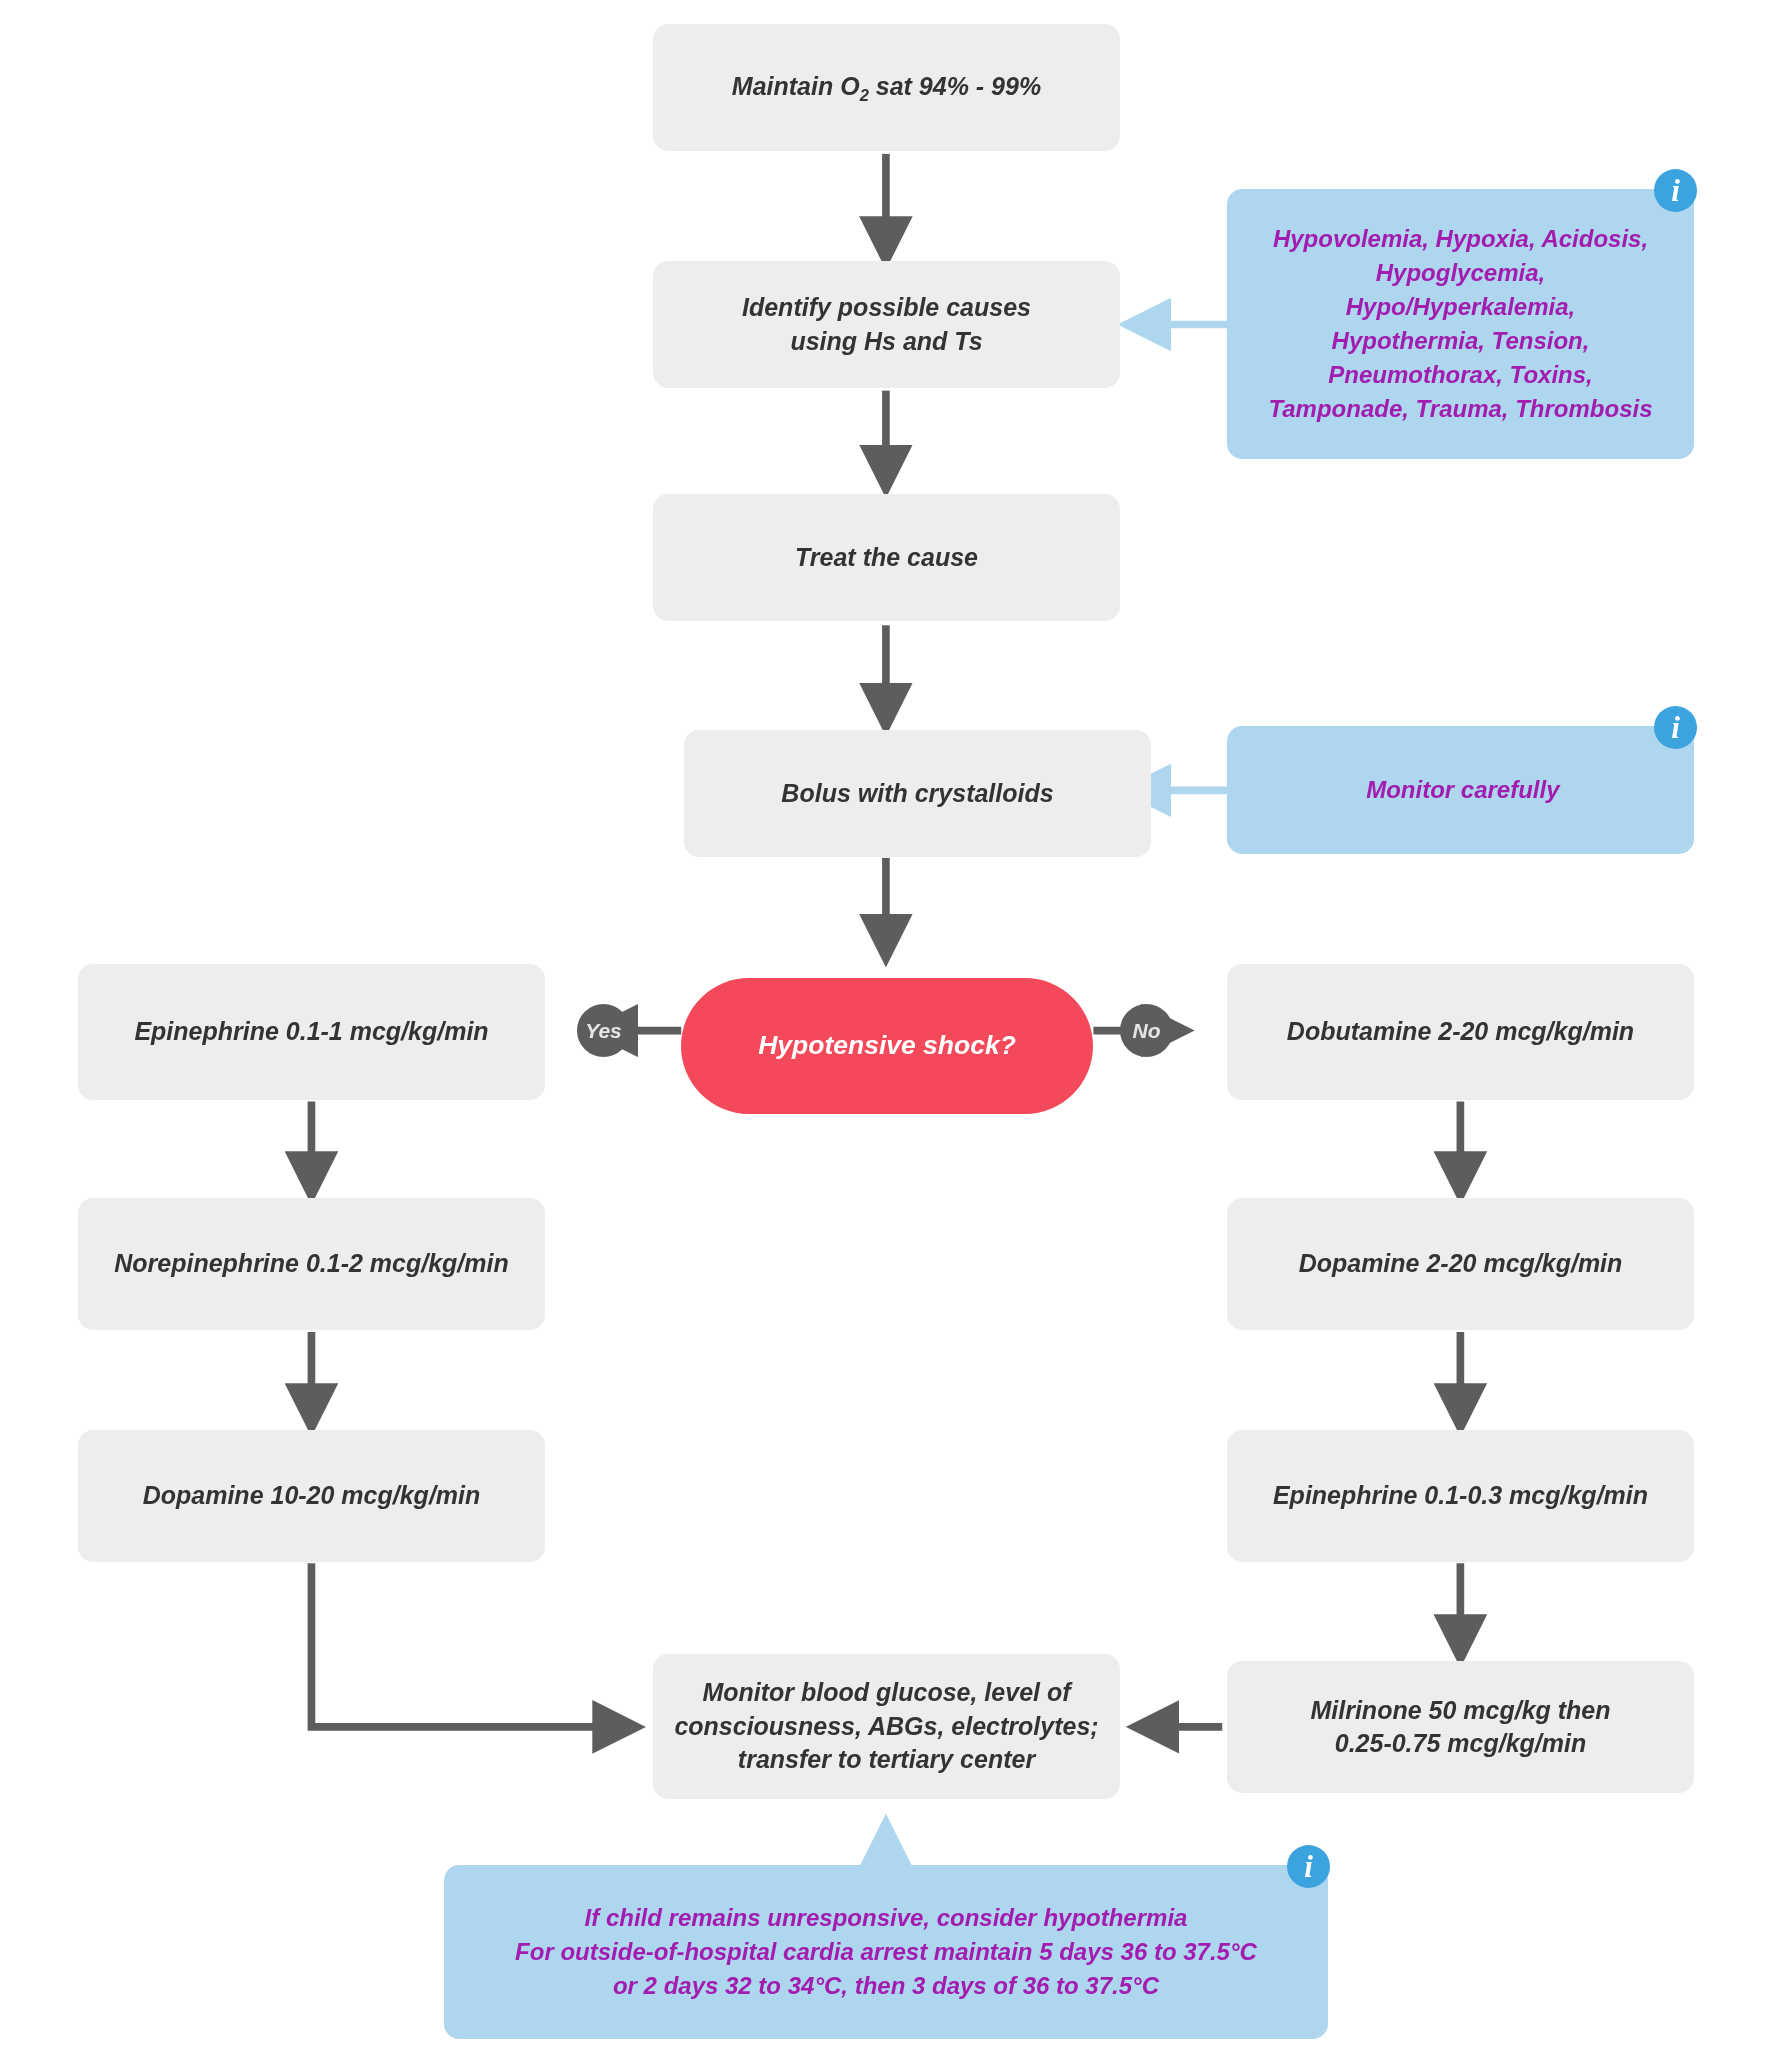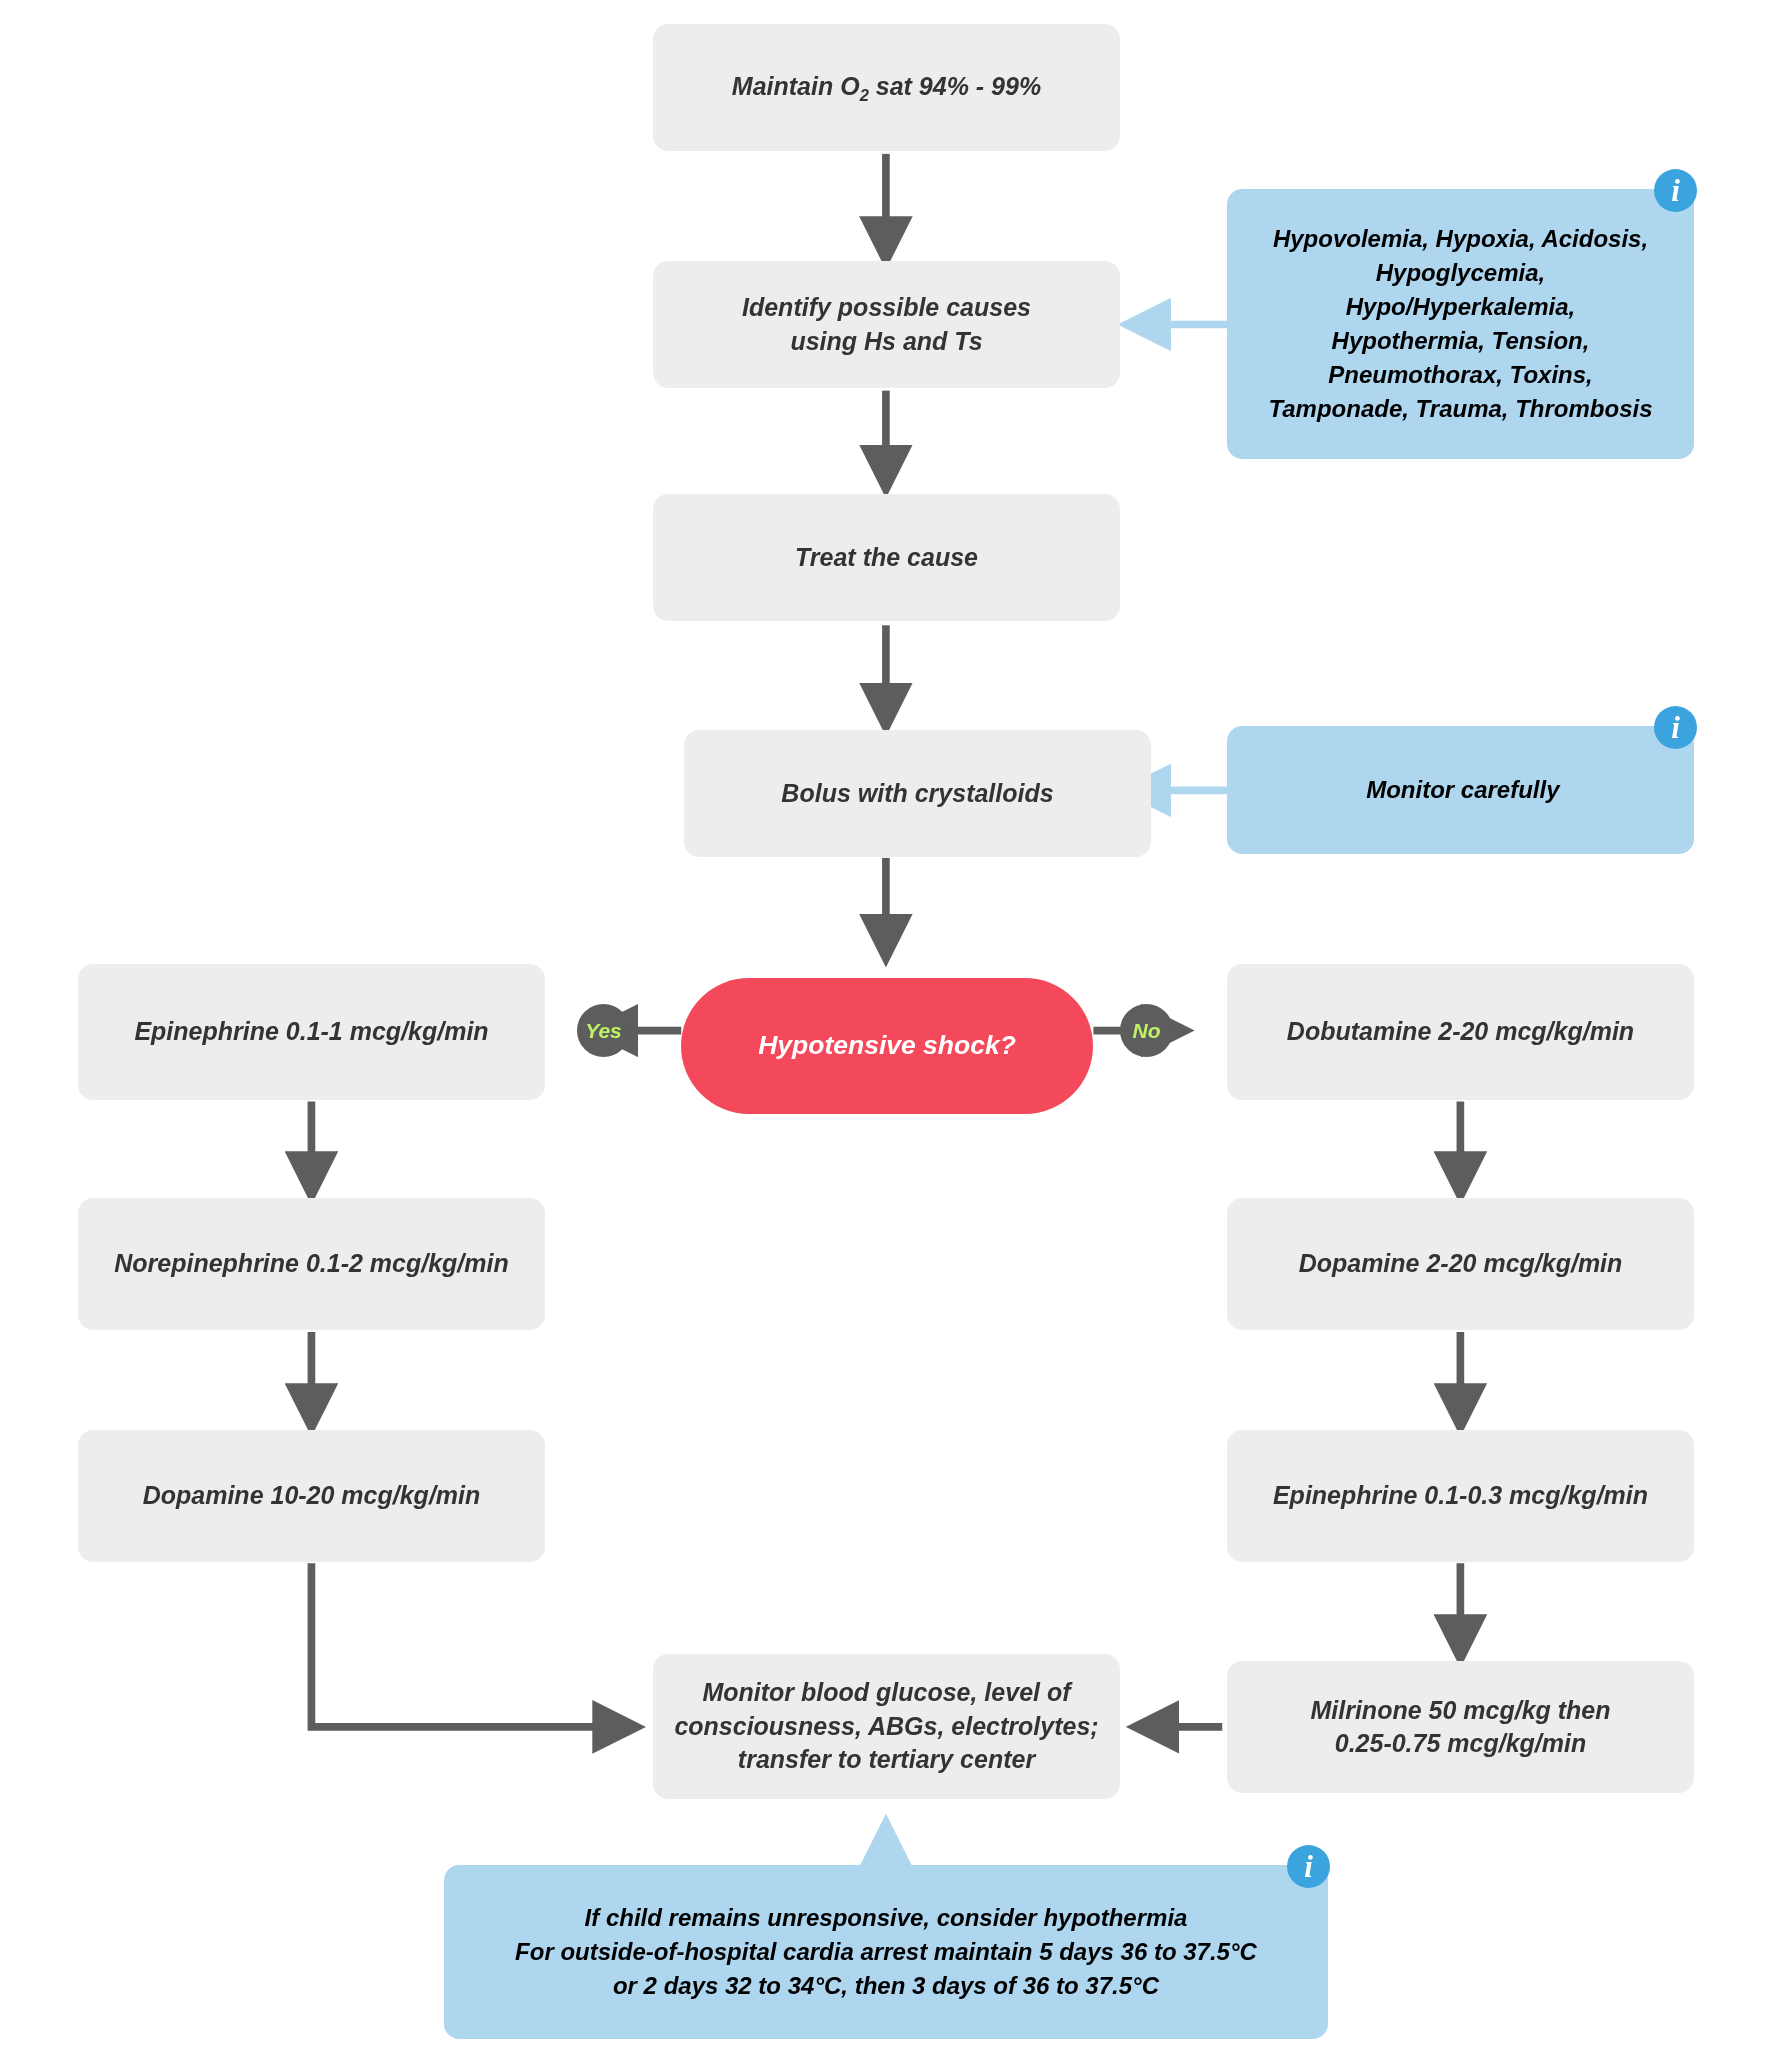--- a/index.html
+++ b/index.html
@@ -43,21 +43,21 @@
     z-index: 2;
   }
   .node.decision {
     background: #f4495a;
     color: #ffffff;
     border-radius: 70px;
     font-size: 26.5px;
   }
   .node.info {
     background: #aed6ef;
-    color: #000000;
+    color: #a21caf;
     border-radius: 15.3px;
     font-size: 24px;
     line-height: 1.42;
   }
   .info-badge {
     position: absolute;
     width: 43px;
     height: 43px;
     border-radius: 50%;
     background: #3ba3dd;
@@ -70,21 +70,21 @@
     font-size: 31px;
     z-index: 4;
     line-height: 1;
   }
   .branch-label {
     position: absolute;
     width: 53px;
     height: 53px;
     border-radius: 50%;
     background: #5d5d5d;
-    color: #bef264;
+    color: #e5e5e5;
     display: flex;
     align-items: center;
     justify-content: center;
     font-weight: bold;
     font-size: 21px;
     z-index: 5;
   }
   .sub {
     font-size: 0.66em;
     vertical-align: sub;

